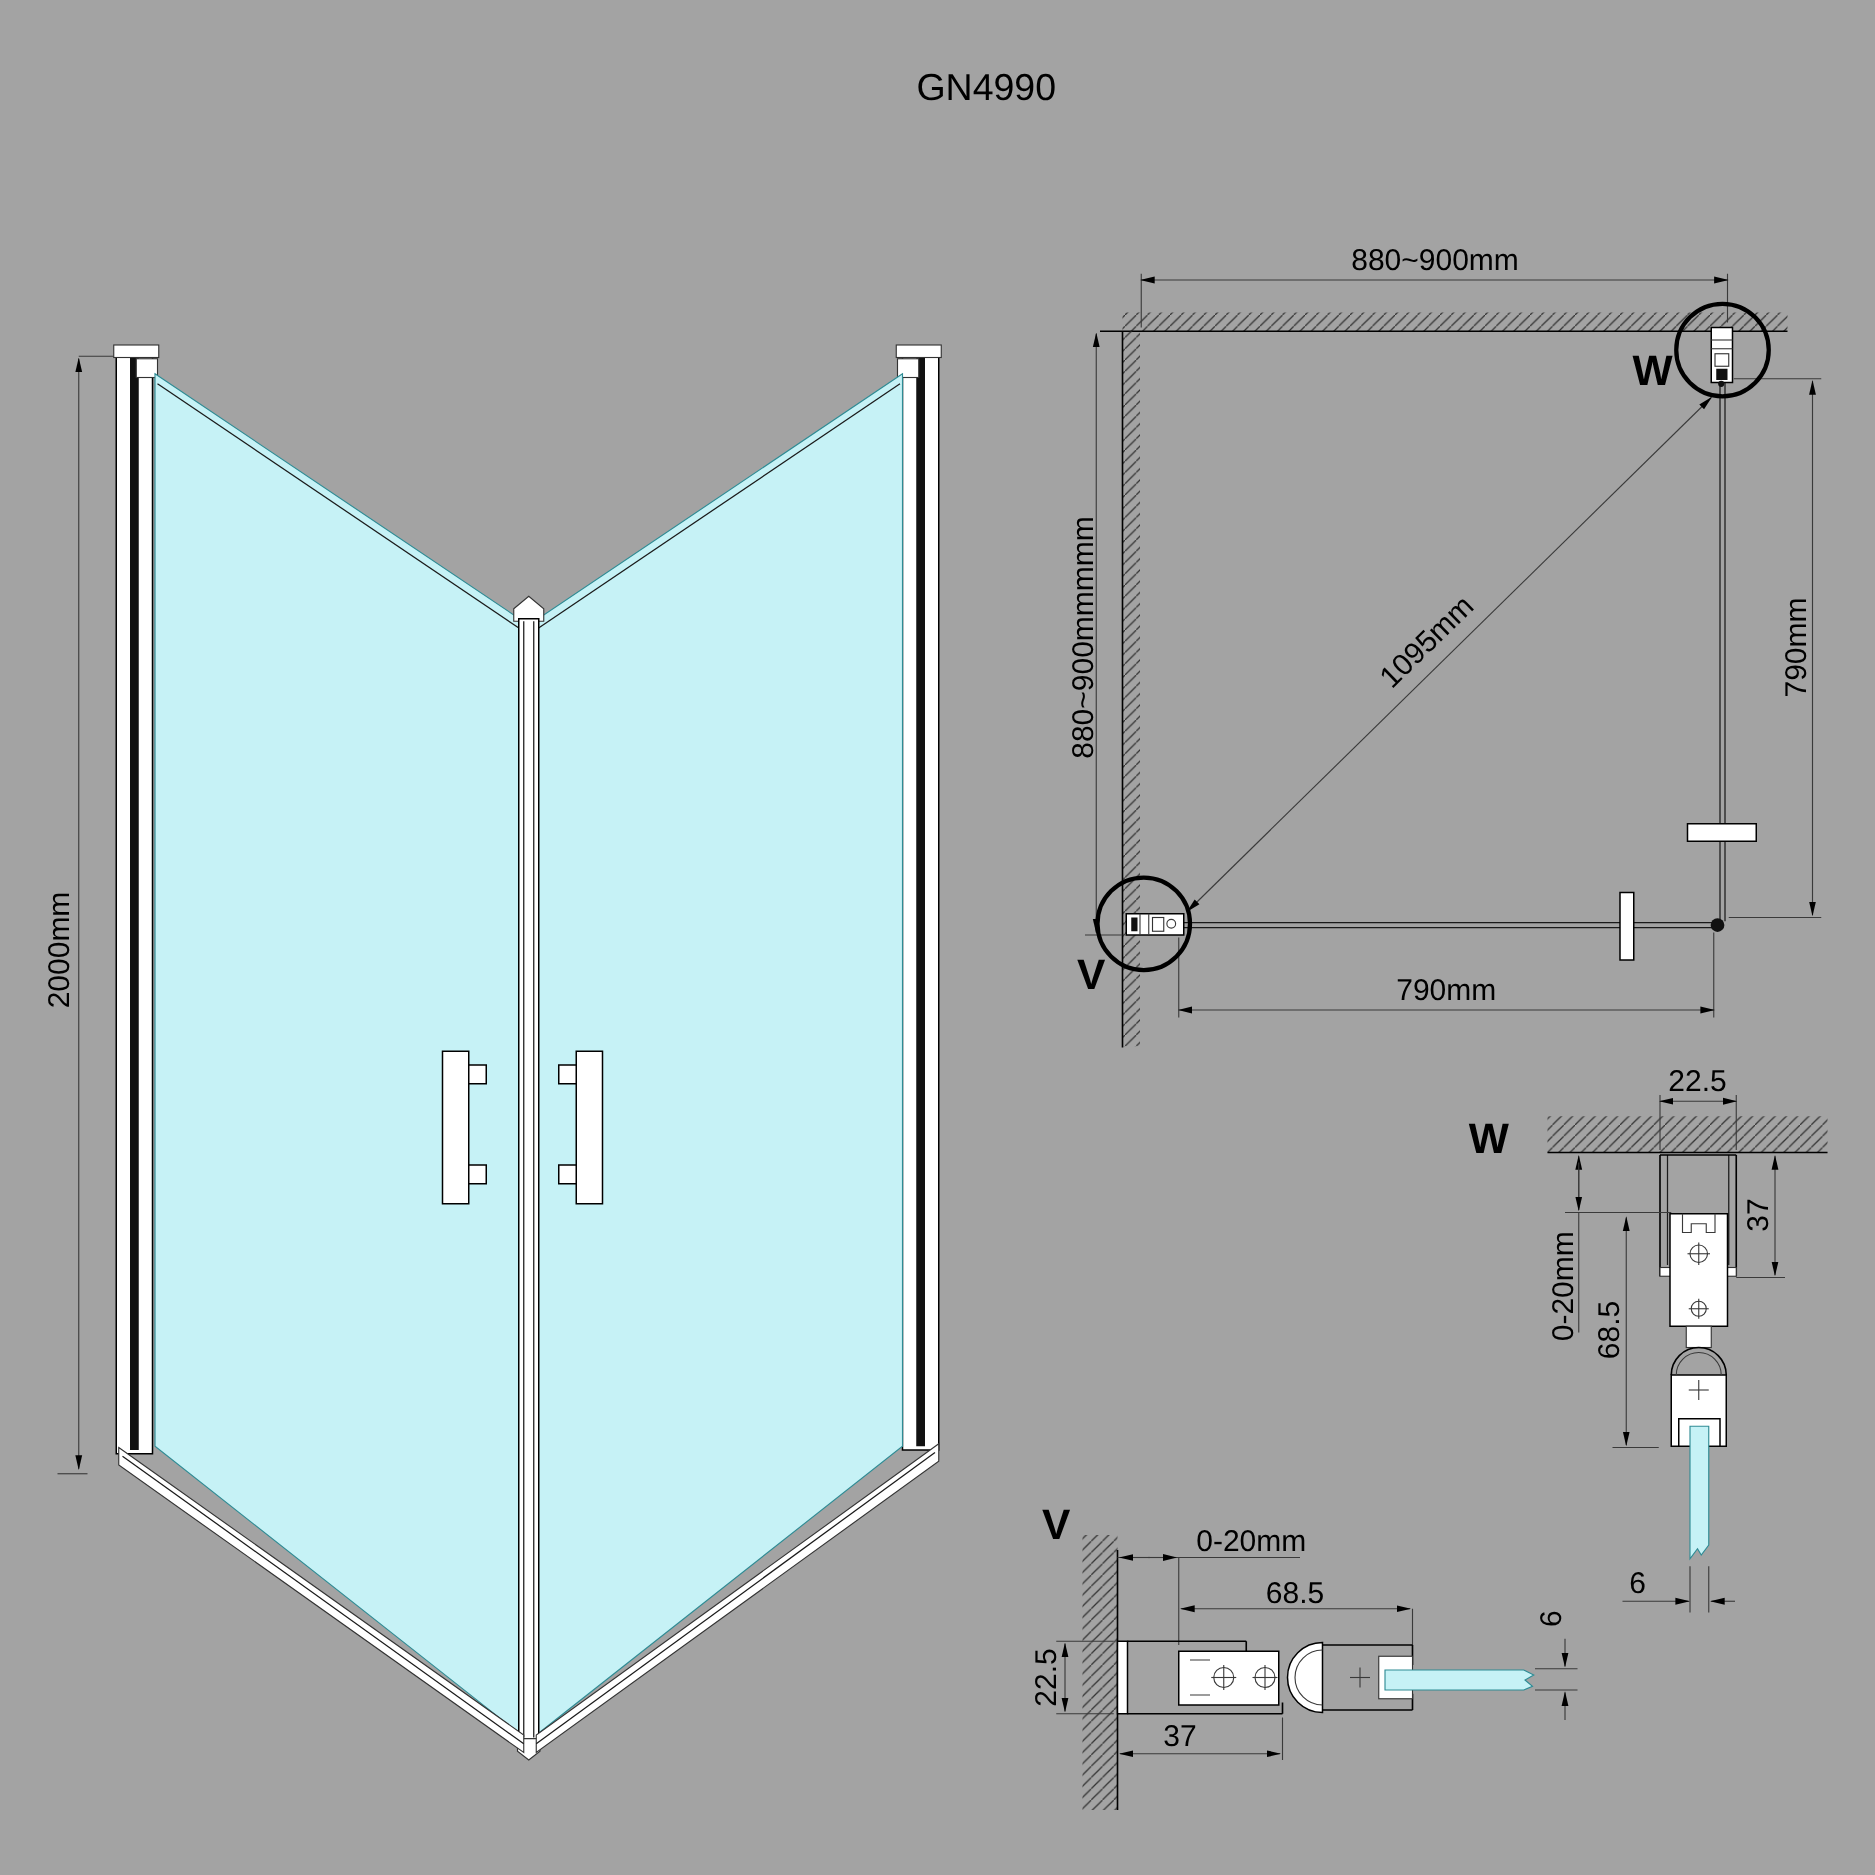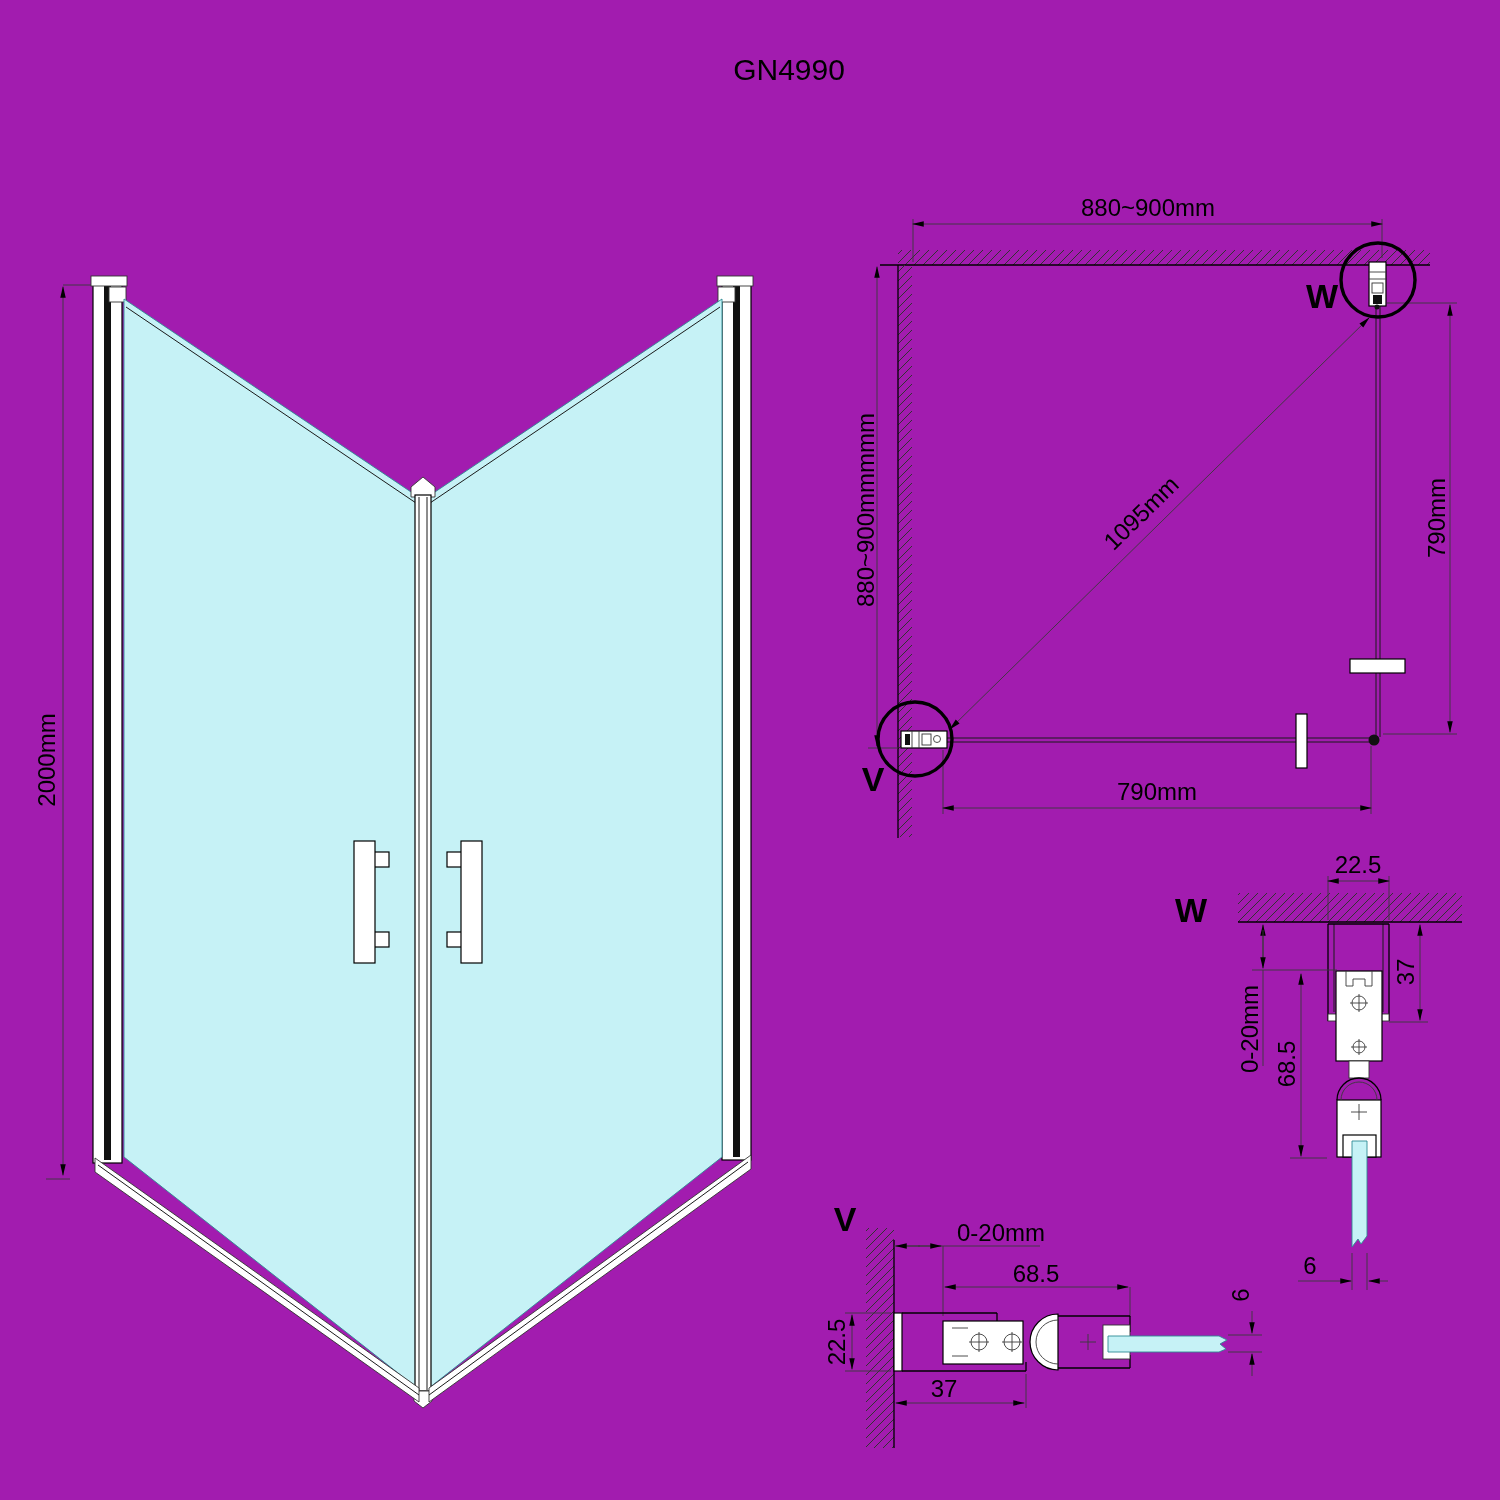--- a/index.html
+++ b/index.html
@@ -1,16 +1,16 @@
 <!DOCTYPE html>
 <html><head>
 <meta charset="utf-8">
 <style>
   html,body{margin:0;padding:0;background:#fff;}
-  #canvas{position:relative;width:1500px;height:1500px;background:#a21caf;overflow:hidden;}
+  #canvas{position:relative;width:1500px;height:1500px;background:#a3a3a3;overflow:hidden;}
   svg{display:block;}
   .ln{stroke:#000;stroke-width:1.3;fill:none;}
   .md{stroke:#1a1a1a;stroke-width:1;fill:none;}
   .tn{stroke:#3a3a3a;stroke-width:0.9;fill:none;}
   .tk{stroke:#000;stroke-width:3.4;fill:none;}
   .wh{fill:#ffffff;stroke:#000;stroke-width:1.2;}
   .whtn{fill:#ffffff;stroke:#333;stroke-width:0.9;}
   .gl{fill:#c6f2f6;stroke:#2e8b94;stroke-width:0.9;}
   .blk{fill:#111;stroke:none;}
   .dimt{font-family:"Liberation Sans",sans-serif;font-size:24px;fill:#000;text-anchor:middle;}

